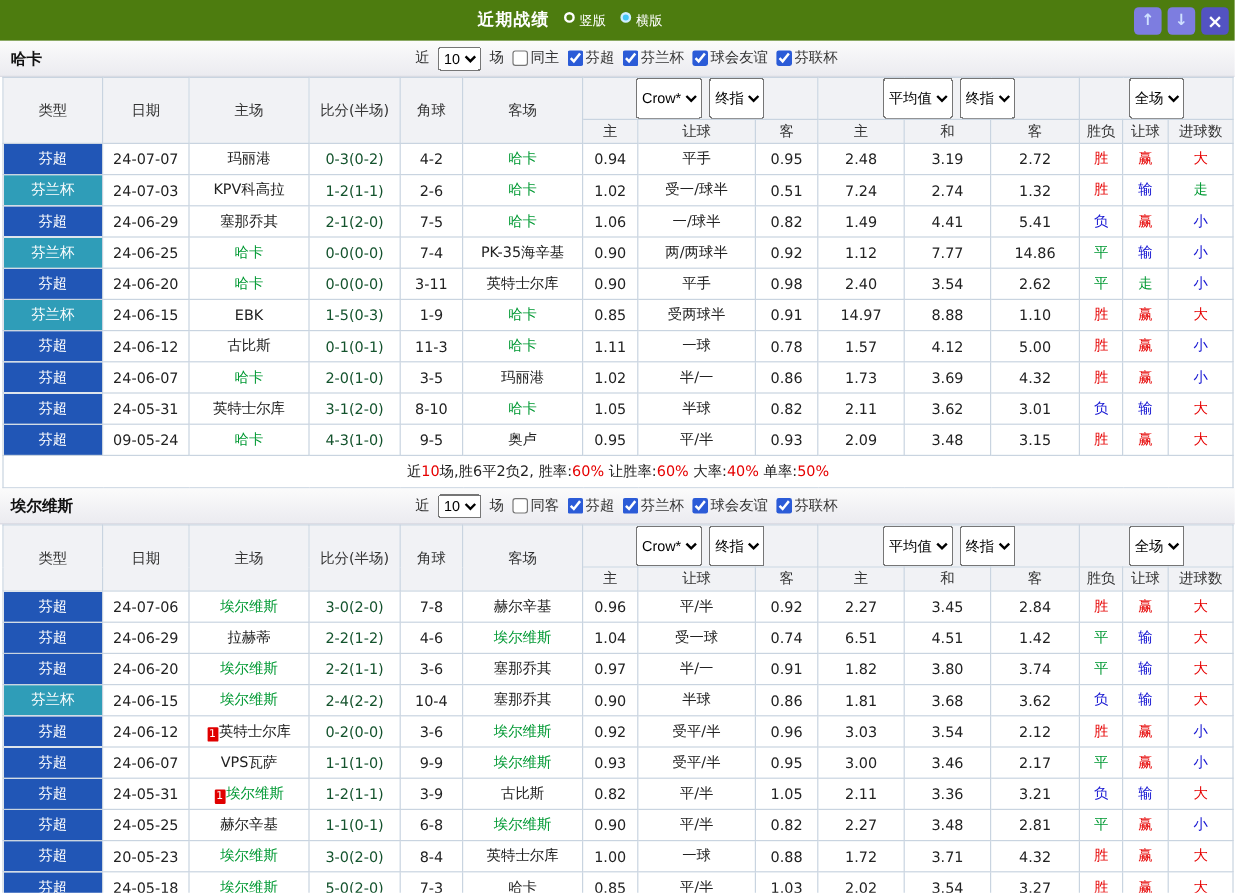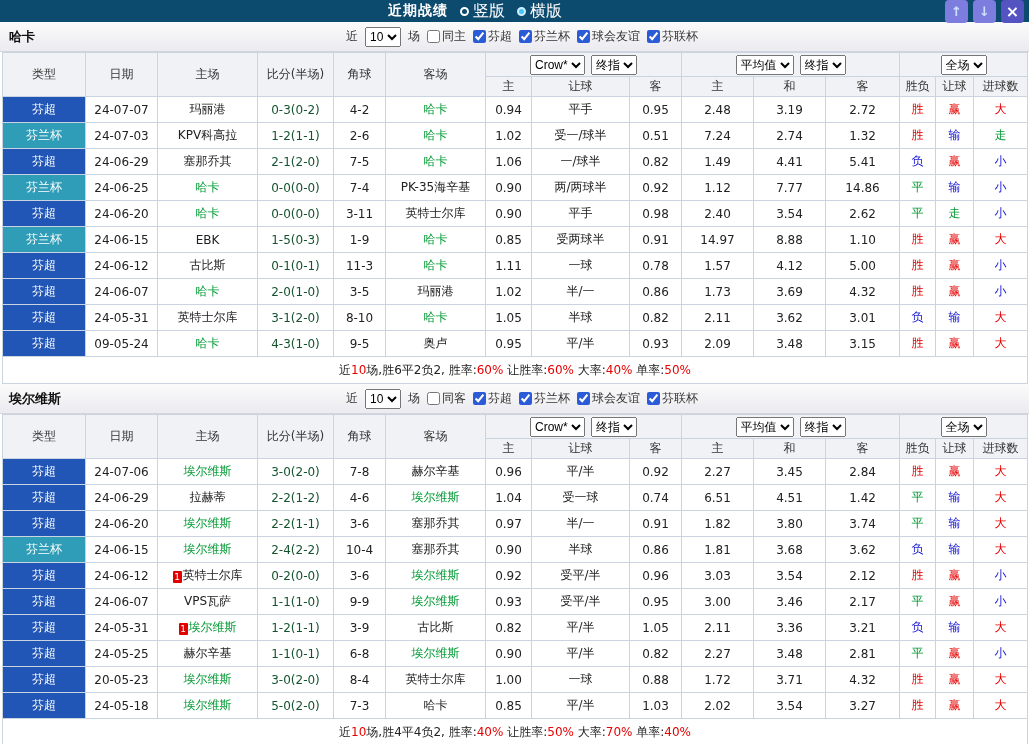--- a/index.html
+++ b/index.html
@@ -1,44 +1,44 @@
 <!DOCTYPE html>
 <html><head>
 <meta charset="utf-8">
 <style>
   *{box-sizing:border-box;margin:0;padding:0}
   html,body{width:1029px;height:744px;overflow:hidden}
   body{font-family:"DejaVu Sans","Liberation Sans",sans-serif;font-size:12px;background:#fff;color:#222}
 
   
-  .titlebar{height:22px;background:#0c4a6e;display:flex;align-items:center;padding:0 5px}
+  .titlebar{height:34px;background:#4d7c0f;display:flex;align-items:center;padding:0 5px}
   .tb-center{flex:1;display:flex;justify-content:center;align-items:center;gap:12px;color:#fff}
   .tb-title{font-weight:bold;font-size:14px;letter-spacing:1px}
-  .radio{display:flex;align-items:center;gap:4px;cursor:pointer;font-size:16px}
+  .radio{display:flex;gap:4px;cursor:pointer;font-size:11px}
   .radio .dot{width:9px;height:9px;border-radius:50%;border:2px solid #fff;background:transparent}
   .radio.sel .dot{background:#45c6f5;border-color:#cfeeff}
   .tb-btns{display:flex;gap:5px}
   .tb-btn{width:23px;height:23px;border-radius:4px;background:#7d7de0;color:#cfe0ff;display:flex;align-items:center;justify-content:center;font-size:13px;cursor:pointer;font-weight:bold}
   .tb-btn.close{background:#5353c2;color:#fff;font-size:16px}
 
   
   .sec-head{height:30px;background:linear-gradient(#fbfbfb,#ebebf0);border-bottom:1px solid #d4d4de;display:flex;align-items:center;padding:0 9px}
   .team-name{font-weight:bold;font-size:13px;color:#111}
   .filter{display:flex;align-items:center;gap:7px;margin-left:auto;margin-right:322px;color:#333;white-space:nowrap}
   .filter select{height:20px;font-size:12px}
   .chk{display:flex;align-items:center;gap:2px;cursor:pointer}
   .chk input{width:13px;height:13px;accent-color:#2b5bd7;margin:0}
 
   
   table.grid{width:1025px;margin:0 2px;border-collapse:collapse;table-layout:fixed}
   .grid th,.grid td{border:1px solid #c9d4e0;text-align:center;overflow:hidden;white-space:nowrap;padding:0 1px}
   .grid thead th{background:#f1f2f5;font-weight:normal;color:#333;height:24px;font-size:12px}
   .grid thead tr.sub th{height:20px}
   .grid td{height:26px}
-  .grp select{margin:0 3px;height:20px;font-size:12px}
+  .grp select{margin:0 3px;height:34px;font-size:12px}
   td.league{color:#fff;font-size:12px}
   td.league.blue{background:#2156b6}
   td.league.teal{background:#2f9db8}
   .hl{color:#009933}
   td.score{color:#14532d}
   td.res-w{color:#e60000}
   td.res-l{color:#1414d2}
   td.res-d{color:#009933}
   .rc{display:inline-block;background:#e00000;color:#fff;font-size:9px;line-height:12px;width:9px;height:12px;margin-right:1px;vertical-align:-1px;border-radius:1px}
   tr.sum td{height:27px;color:#222}

